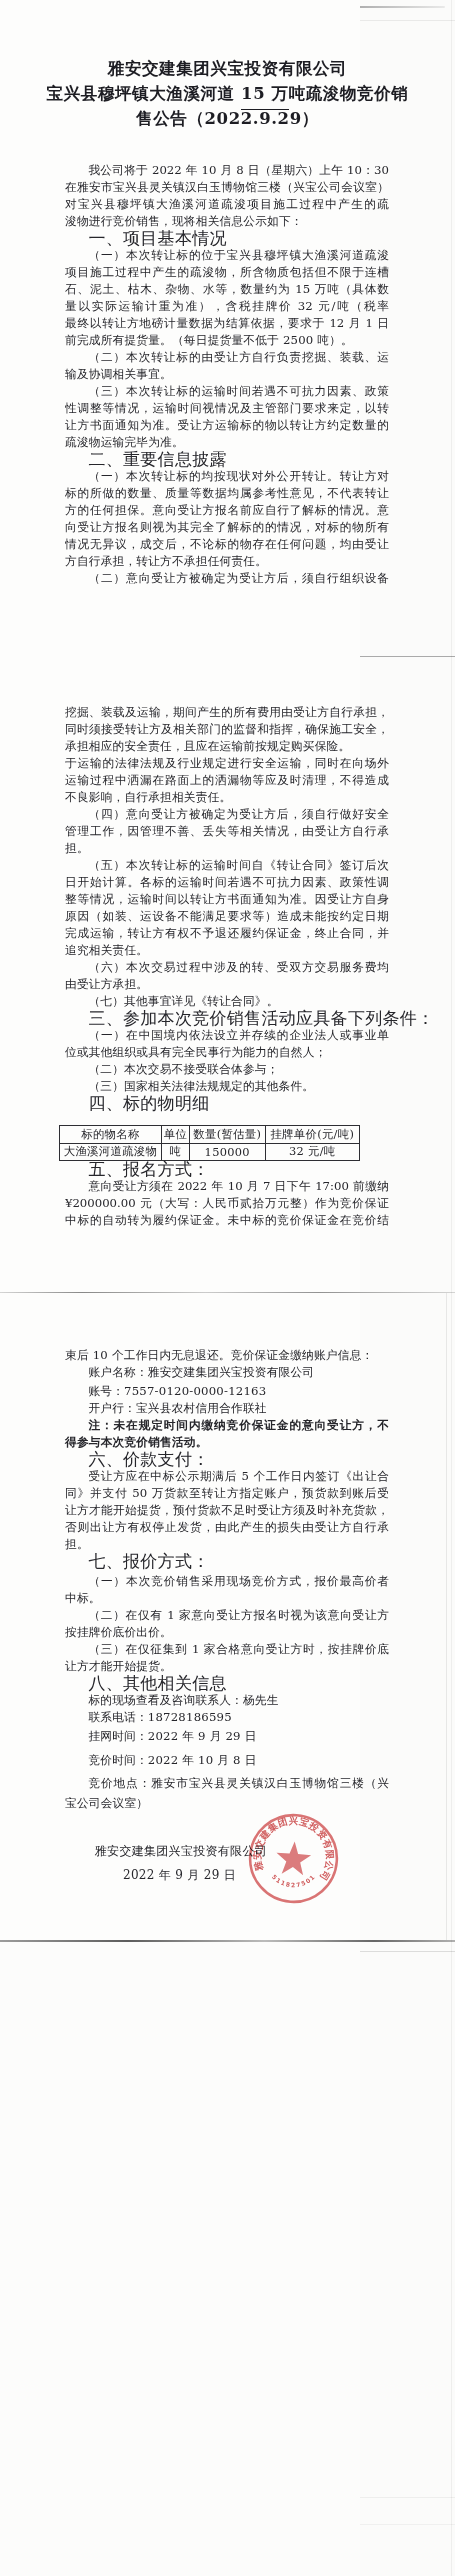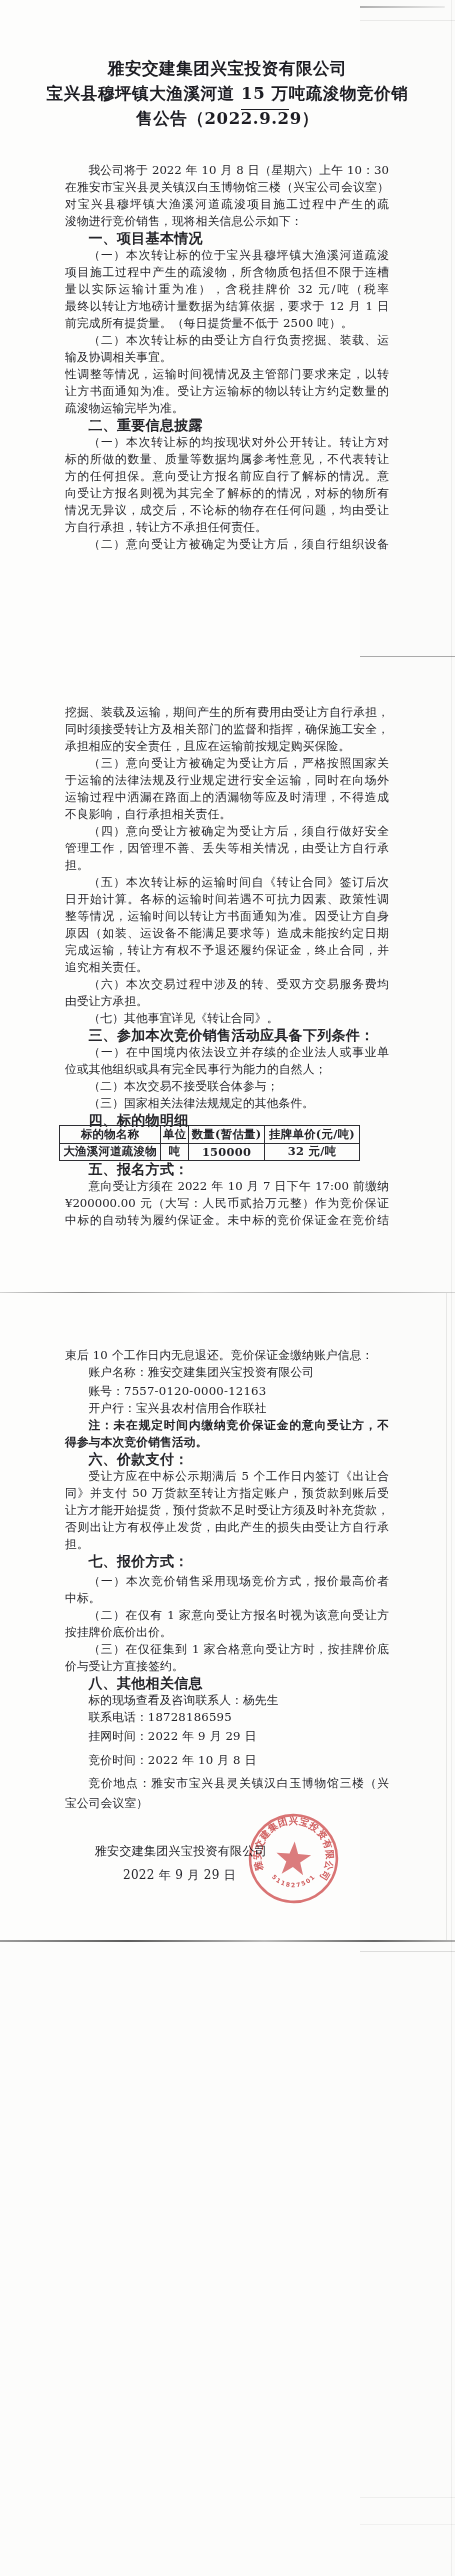--- a/index.html
+++ b/index.html
@@ -34,28 +34,28 @@
   .title{position:absolute;top:56px;left:34px;width:387px;text-align:center;
     color:#1d1d23;font-weight:bold;}
   .title .tl{font-size:16.5px;line-height:25px;letter-spacing:0.6px;white-space:nowrap;}
   .title .u{border-bottom:1.4px solid #1d1d23;padding-bottom:6px;}
 
   
   .textblock{position:absolute;left:65px;width:324px;color:#26262b;}
   .ln{height:17px;line-height:17px;font-size:11.7px;letter-spacing:0.2px;white-space:nowrap;overflow:visible;}
   .ln.j{text-align:justify;text-align-last:justify;white-space:normal;letter-spacing:0;overflow:hidden;}
   .ln.ind{padding-left:23.4px;}
-  .ln.hd{font-weight:bold;font-family:"Liberation Sans","DejaVu Sans",sans-serif;font-size:14px;letter-spacing:0.3px;}
+  .ln.hd{font-weight:normal;font-family:"Liberation Sans","DejaVu Sans",sans-serif;font-size:17px;letter-spacing:0.3px;}
   .ln.bold{font-weight:bold;}
 
   
   .lots-table{position:absolute;left:59px;top:469px;border-collapse:collapse;table-layout:fixed;
     font-size:11.4px;color:#26262b;}
   .lots-table th,.lots-table td{border:0.9px solid #2e2e33;text-align:center;vertical-align:middle;
-    height:16.5px;padding:0;font-weight:bold;letter-spacing:0.3px;white-space:nowrap;}
+    height:16.5px;padding:0;font-weight:normal;letter-spacing:0.3px;white-space:nowrap;}
 
   
   .sig-line{position:absolute;font-size:12px;color:#26262b;letter-spacing:0.3px;white-space:nowrap;}
   #sig-company{top:550px;right:93px;}
   #sig-date{top:574px;right:124px;}
 
   
   #seal{position:absolute;left:245px;top:517px;width:97px;height:97px;
     mix-blend-mode:multiply;opacity:.93;transform:rotate(4deg);}
 </style>
@@ -80,45 +80,46 @@
     <div class="tl">售公告（2022.9.29）</div>
   </div>
   <div class="textblock" style="top:162px;">
       <div class="ln ind j">我公司将于 2022 年 10 月 8 日（星期六）上午 10：30</div>
       <div class="ln j">在雅安市宝兴县灵关镇汉白玉博物馆三楼（兴宝公司会议室）</div>
       <div class="ln j">对宝兴县穆坪镇大渔溪河道疏浚项目施工过程中产生的疏</div>
       <div class="ln">浚物进行竞价销售，现将相关信息公示如下：</div>
       <div class="ln ind hd">一、项目基本情况</div>
       <div class="ln ind j">（一）本次转让标的位于宝兴县穆坪镇大渔溪河道疏浚</div>
       <div class="ln j">项目施工过程中产生的疏浚物，所含物质包括但不限于连槽</div>
+      <div class="ln j">石、泥土、枯木、杂物、水等，数量约为 15 万吨（具体数</div>
       <div class="ln j">量以实际运输计重为准），含税挂牌价 32 元/吨（税率 3%），</div>
       <div class="ln j">最终以转让方地磅计量数据为结算依据，要求于 12 月 1 日</div>
       <div class="ln">前完成所有提货量。（每日提货量不低于 2500 吨）。</div>
       <div class="ln ind j">（二）本次转让标的由受让方自行负责挖掘、装载、运</div>
       <div class="ln">输及协调相关事宜。</div>
+      <div class="ln ind j">（三）本次转让标的运输时间若遇不可抗力因素、政策</div>
       <div class="ln j">性调整等情况，运输时间视情况及主管部门要求来定，以转</div>
       <div class="ln j">让方书面通知为准。受让方运输标的物以转让方约定数量的</div>
       <div class="ln">疏浚物运输完毕为准。</div>
       <div class="ln ind hd">二、重要信息披露</div>
       <div class="ln ind j">（一）本次转让标的均按现状对外公开转让。转让方对</div>
       <div class="ln j">标的所做的数量、质量等数据均属参考性意见，不代表转让</div>
       <div class="ln j">方的任何担保。意向受让方报名前应自行了解标的情况。意</div>
       <div class="ln j">向受让方报名则视为其完全了解标的的情况，对标的物所有</div>
       <div class="ln j">情况无异议，成交后，不论标的物存在任何问题，均由受让</div>
       <div class="ln">方自行承担，转让方不承担任何责任。</div>
       <div class="ln ind j">（二）意向受让方被确定为受让方后，须自行组织设备</div>
     </div>
 </div>
 
 <div class="page" id="page-2">
   <div class="textblock" style="top:48px;">
       <div class="ln j">挖掘、装载及运输，期间产生的所有费用由受让方自行承担，</div>
       <div class="ln j">同时须接受转让方及相关部门的监督和指挥，确保施工安全，</div>
       <div class="ln">承担相应的安全责任，且应在运输前按规定购买保险。</div>
-      <div class="ln ind j">（三）意向受让方被确定为受让方后，严格按照国家关</div>
       <div class="ln j">于运输的法律法规及行业规定进行安全运输，同时在向场外</div>
       <div class="ln j">运输过程中洒漏在路面上的洒漏物等应及时清理，不得造成</div>
       <div class="ln">不良影响，自行承担相关责任。</div>
       <div class="ln ind j">（四）意向受让方被确定为受让方后，须自行做好安全</div>
       <div class="ln j">管理工作，因管理不善、丢失等相关情况，由受让方自行承</div>
       <div class="ln">担。</div>
       <div class="ln ind j">（五）本次转让标的运输时间自《转让合同》签订后次</div>
       <div class="ln j">日开始计算。各标的运输时间若遇不可抗力因素、政策性调</div>
       <div class="ln j">整等情况，运输时间以转让方书面通知为准。因受让方自身</div>
       <div class="ln j">原因（如装、运设备不能满足要求等）造成未能按约定日期</div>
@@ -179,21 +180,21 @@
       <div class="ln j">同》并支付 50 万货款至转让方指定账户，预货款到账后受</div>
       <div class="ln j">让方才能开始提货，预付货款不足时受让方须及时补充货款，</div>
       <div class="ln j">否则出让方有权停止发货，由此产生的损失由受让方自行承</div>
       <div class="ln">担。</div>
       <div class="ln ind hd">七、报价方式：</div>
       <div class="ln ind j" style="margin-top: 2.8px;">（一）本次竞价销售采用现场竞价方式，报价最高价者</div>
       <div class="ln">中标。</div>
       <div class="ln ind j">（二）在仅有 1 家意向受让方报名时视为该意向受让方</div>
       <div class="ln">按挂牌价底价出价。</div>
       <div class="ln ind j">（三）在仅征集到 1 家合格意向受让方时，按挂牌价底</div>
-      <div class="ln">价与受让方直接签约。</div>
+      <div class="ln">让方才能开始提货。</div>
       <div class="ln ind hd">八、其他相关信息</div>
       <div class="ln ind">标的现场查看及咨询联系人：杨先生</div>
       <div class="ln ind">联系电话：18728186595</div>
       <div class="ln ind" style="margin-top: 2.3px;">挂网时间：2022 年 9 月 29 日</div>
       <div class="ln ind" style="margin-top: 7px;">竞价时间：2022 年 10 月 8 日</div>
       <div class="ln ind j" style="margin-top: 5.7px;">竞价地点：雅安市宝兴县灵关镇汉白玉博物馆三楼（兴</div>
       <div class="ln" style="margin-top: 3.4px;">宝公司会议室）</div>
     </div>
 
   <div class="sig-line" id="sig-company">雅安交建集团兴宝投资有限公司</div>

